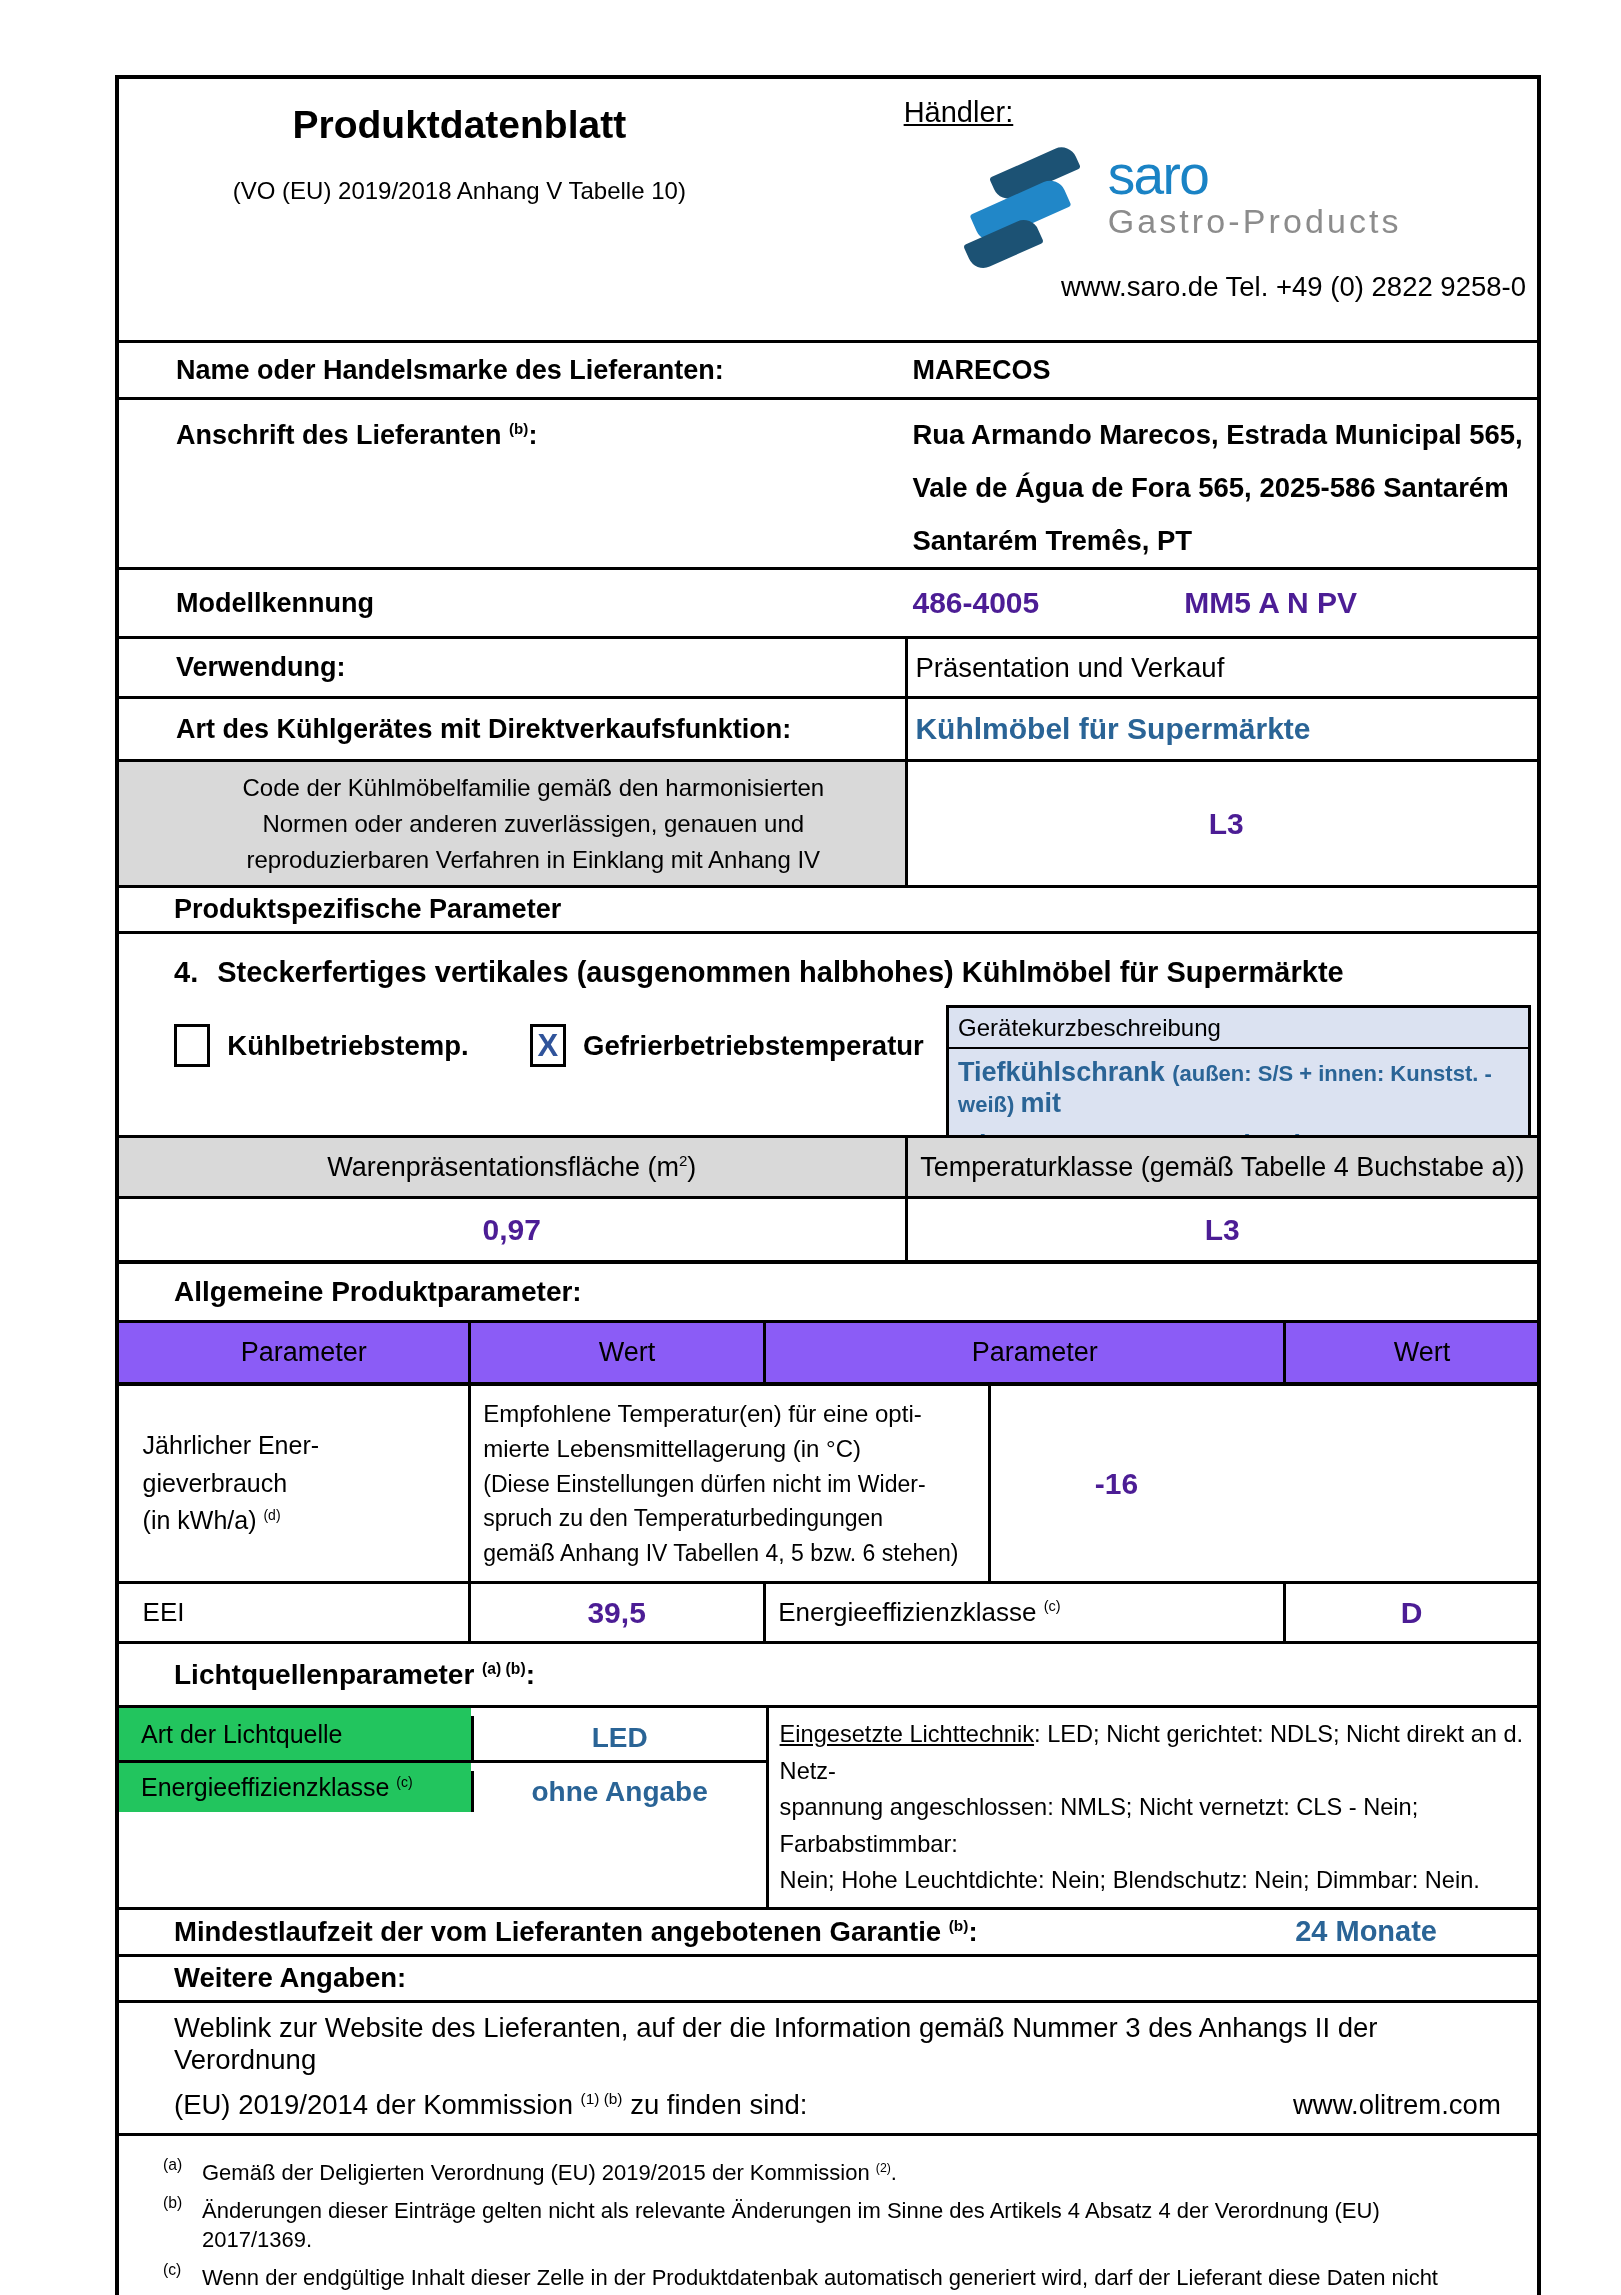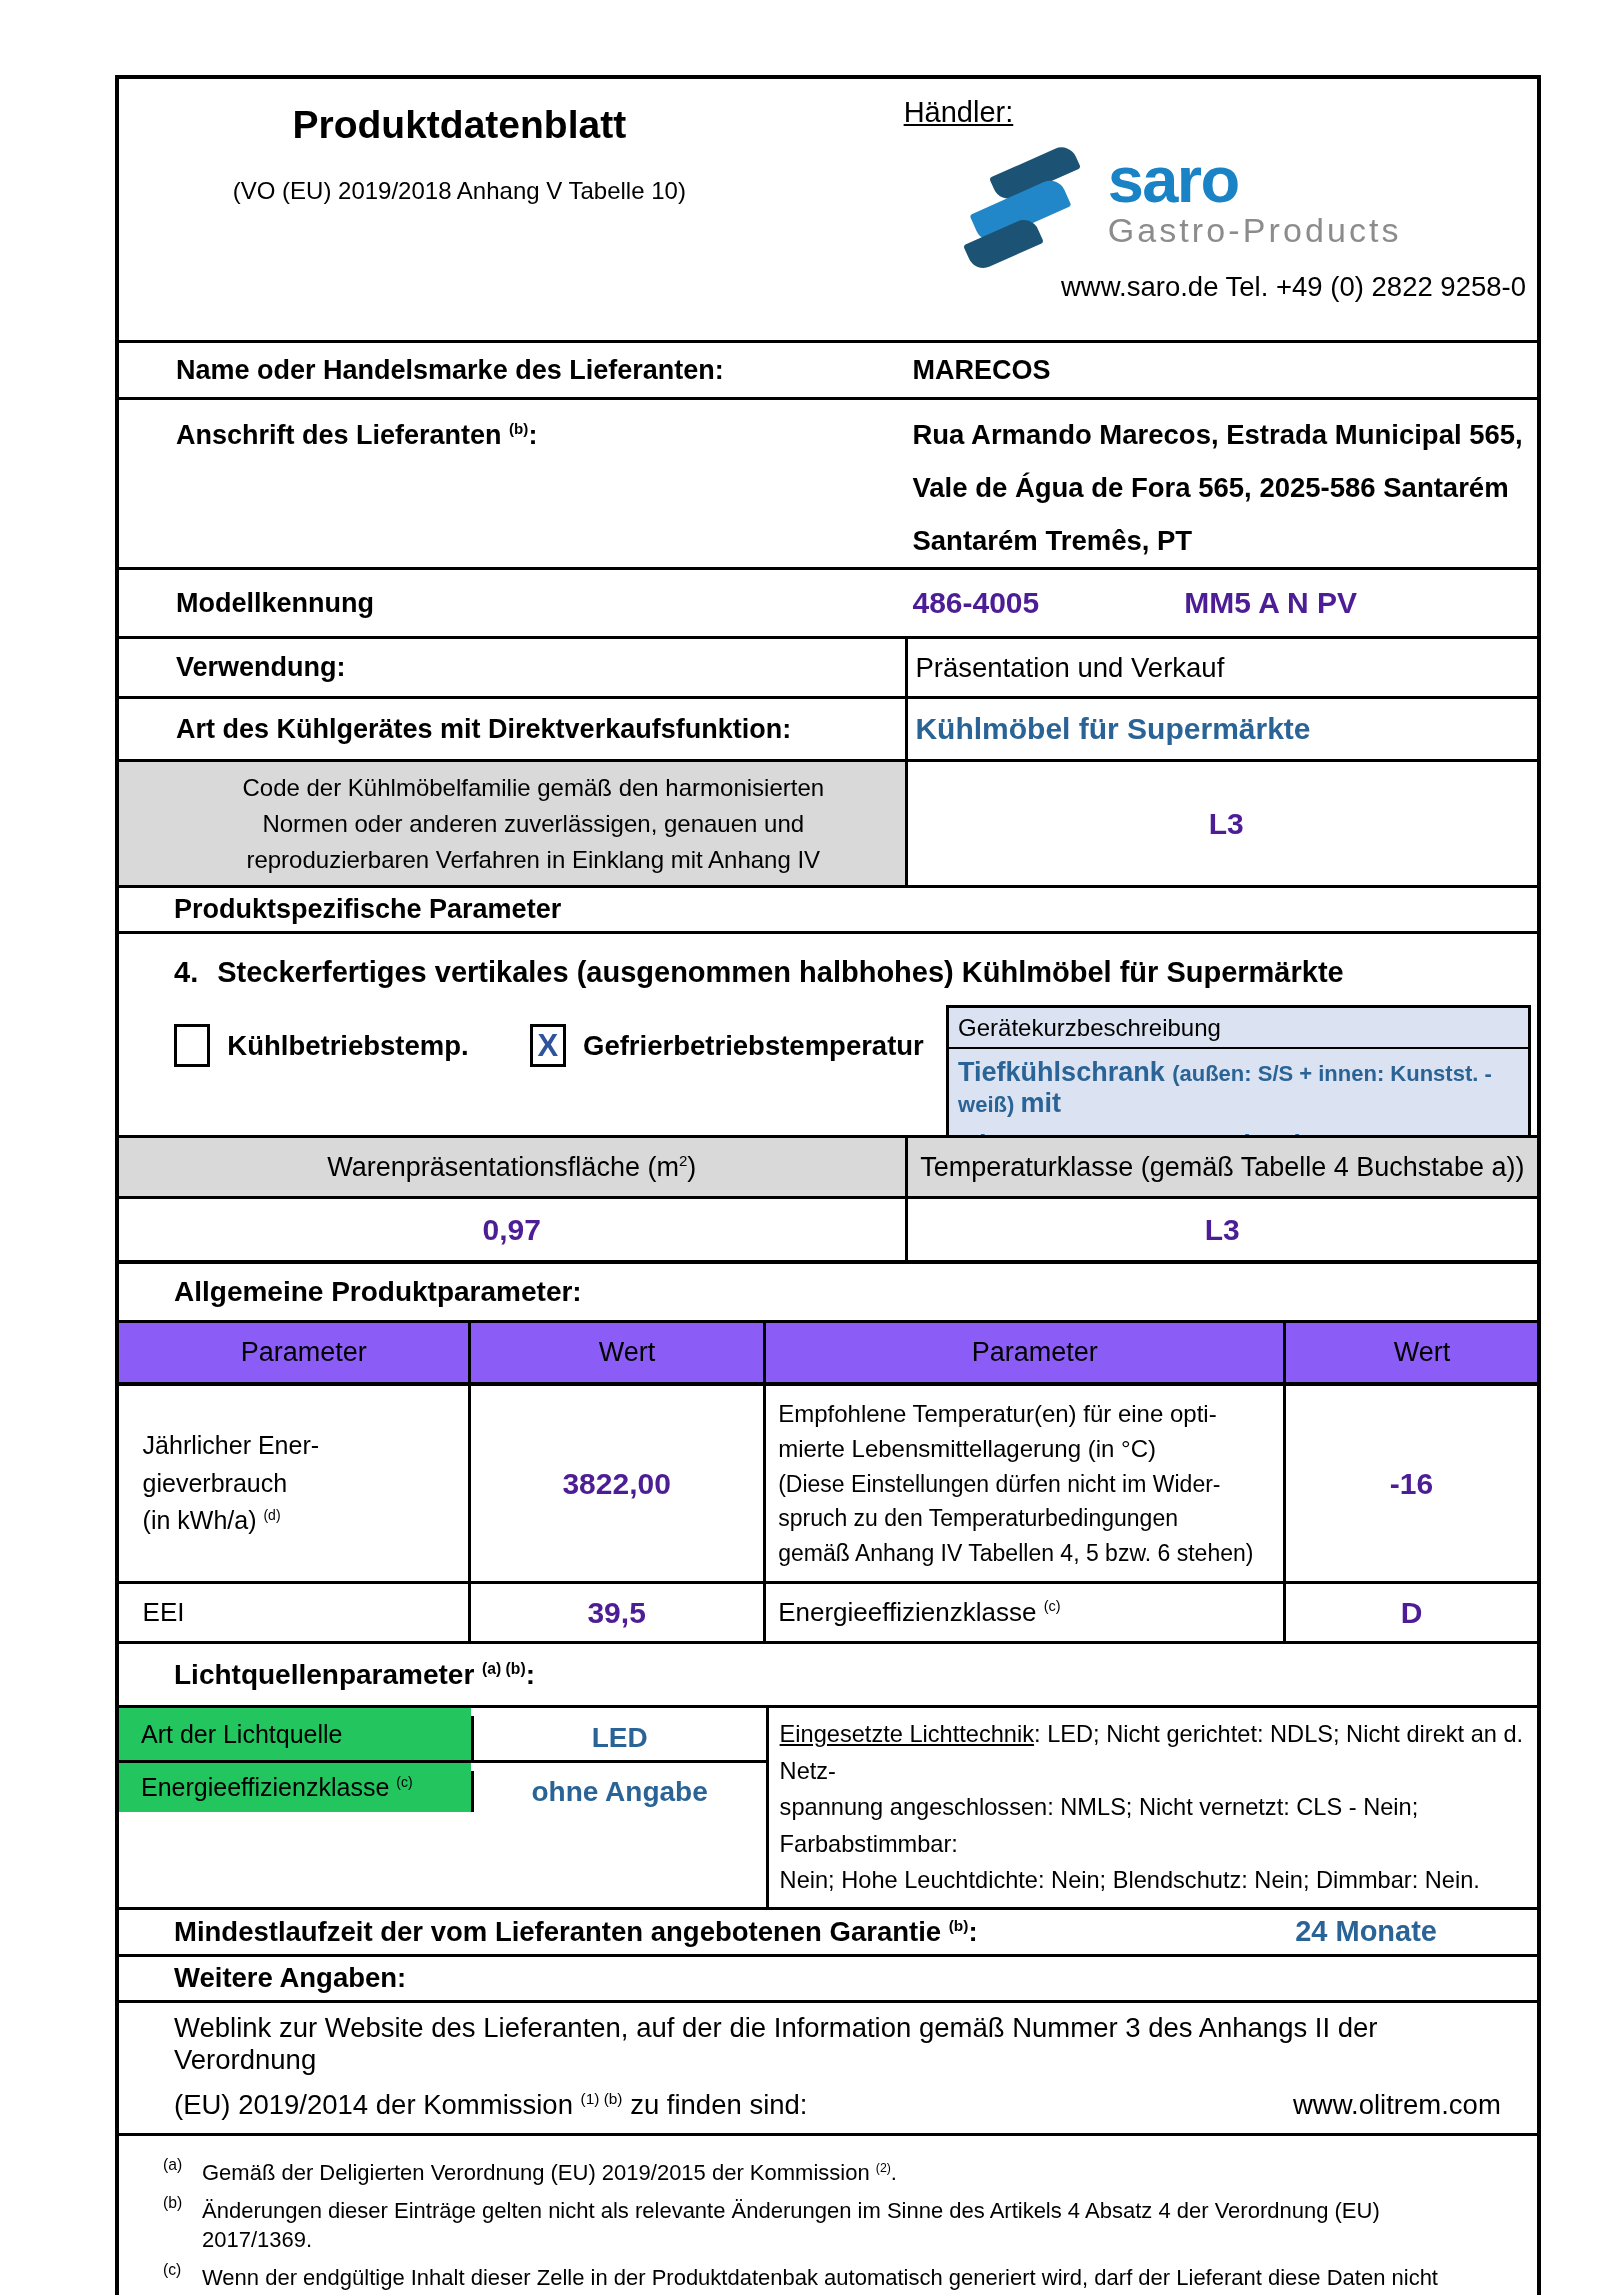--- a/index.html
+++ b/index.html
@@ -35,21 +35,21 @@
   .doc-subtitle { font-size: 24px; margin-top: 30px; }
   .hdr-right { flex:1; padding-top: 17.3px; }
   .dealer { font-size: 29px; text-decoration: underline; margin-left: 104px; }
   .logo { display:flex; align-items:flex-start; margin: 20.4px 0 0 171px; }
   .logo-icon { position:relative; width: 118px; height: 110px; flex: none; }
   .slash { position:absolute; border-radius: 3.1px 15.7px 3.1px 15.7px; }
   .s1 { width: 88px; height: 28px; background:#1c5274; transform: rotate(-24deg); left: 20.4px; top: 9.4px; }
   .s2 { width: 97px; height: 33px; background:#2187c8; transform: rotate(-24deg); left: 1.6px; top: 44px; }
   .s3 { width: 75px; height: 30px; background:#1c5274; transform: rotate(-24deg); left: -4.7px; top: 79px; }
   .logo-text { margin-left: 19px; }
-  .logo-brand { font-size: 65px; font-weight: bold; color:#1a83c5; line-height: .92; letter-spacing: -1.6px; }
+  .logo-brand { font-size: 55px; font-weight: normal; color:#1a83c5; line-height: .92; letter-spacing: -1.6px; }
   .logo-tagline { font-size: 34px; color:#8c8c8c; letter-spacing: 3.1px; margin-top: 1.6px; }
   .contact { font-size: 27.5px; text-align: right; padding-right: 11px; margin-top: 11px; }
 
   
   .r-name { min-height: 57px; }
   .r-name .cl, .r-name .cv { font-size: 27px; font-weight: bold; }
 
   .r-addr { min-height: 170px; align-items: flex-start; }
   .r-addr .cl { font-size: 27px; font-weight: bold; padding-top: 20.4px; }
   .r-addr .cv div { font-size: 27.5px; font-weight: bold; line-height: 53px; }
@@ -264,21 +264,20 @@
       <div class="ptc4">Wert</div>
     </div>
     <div class="pt-row pt-r1">
       <div class="ptc1">
         <div class="p-lines">
           <div>Jährlicher Ener-</div>
           <div>gieverbrauch</div>
           <div><span>(in kWh/a) </span><span class="sup">(d)</span></div>
         </div>
       </div>
-      <div class="ptc2 blue ptval">3822,00</div>
       <div class="ptc3">
         <div class="note-lines">
           <div class="big">Empfohlene Temperatur(en) für eine opti-</div>
           <div class="big">mierte Lebensmittellagerung (in °C)</div>
           <div class="sm">(Diese Einstellungen dürfen nicht im Wider-</div>
           <div class="sm">spruch zu den Temperaturbedingungen</div>
           <div class="sm">gemäß Anhang IV Tabellen 4, 5 bzw. 6 stehen)</div>
         </div>
       </div>
       <div class="ptc4 blue ptval">-16</div>

